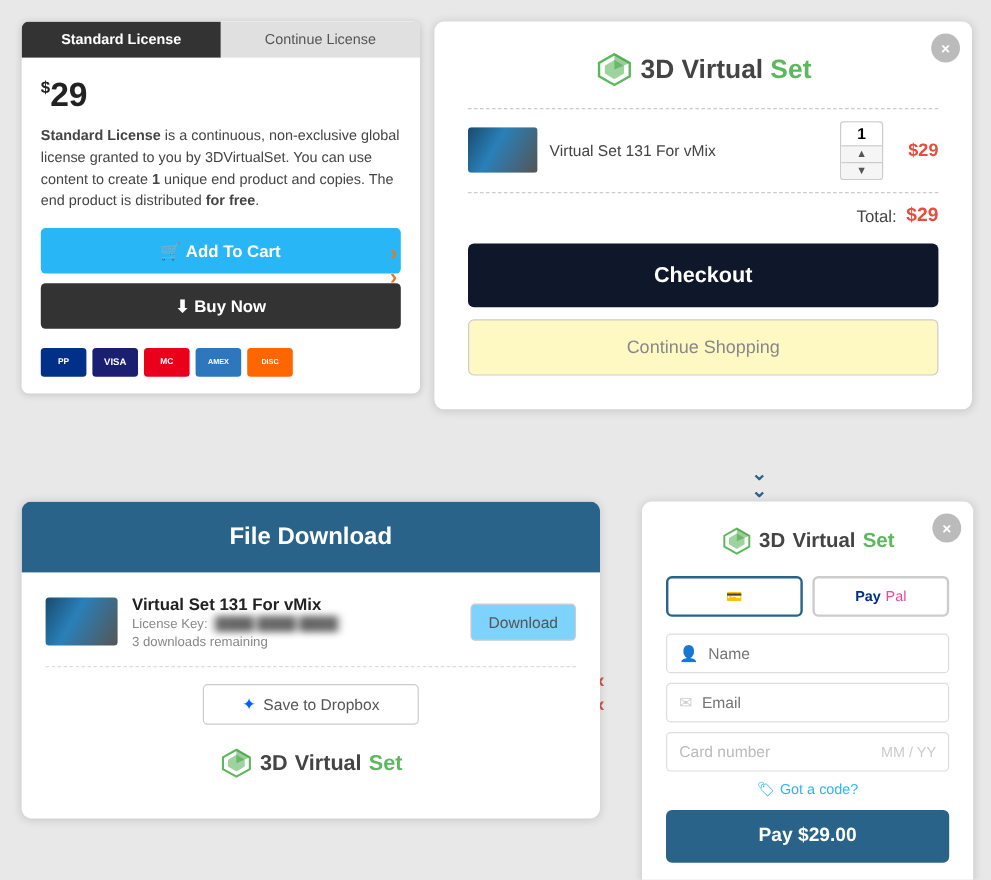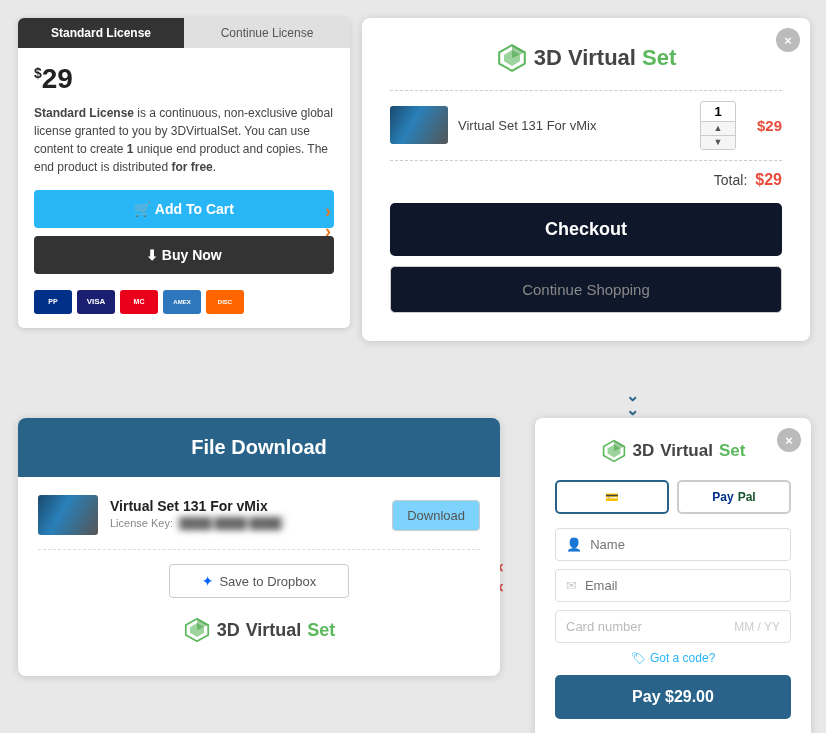--- a/index.html
+++ b/index.html
@@ -240,21 +240,21 @@
       padding: 16px;
       font-size: 18px;
       font-weight: bold;
       cursor: pointer;
       margin-bottom: 10px;
       text-align: center;
     }
     .btn-continue {
       display: block;
       width: 100%;
-      background: #0f172a;
+      background: #fef9c3;
       color: #888;
       border: 1px solid #ccc;
       border-radius: 5px;
       padding: 14px;
       font-size: 15px;
       cursor: pointer;
       text-align: center;
     }
 
     
@@ -554,20 +554,21 @@
   <div class="download-header">File Download</div>
   <div class="download-body">
     <div class="download-item">
       <div class="download-thumb"></div>
       <div class="download-info">
         <div class="download-title">Virtual Set 131 For vMix</div>
         <div class="download-key">
           <span>License Key:</span>
           <span class="license-key-blur">████-████-████</span>
         </div>
+        <div class="download-remaining">3 downloads remaining</div>
       </div>
       <button class="btn-download">Download</button>
     </div>
     <hr class="download-divider">
     <button class="btn-dropbox">
       <span style="color:#0061FF;font-size:14px;">✦</span>
       <span>Save to Dropbox</span>
     </button>
     <div class="download-brand">
       <svg width="28" height="28" viewBox="0 0 40 40">
@@ -595,21 +596,21 @@
       <span style="font-size:17px;font-weight:bold;color:#444;">Virtual</span>
       <span style="font-size:17px;font-weight:bold;color:#5cb85c;">Set</span>
   </div>
 
   <div class="payment-method-row">
     <div class="pay-method-btn active">
       <span style="color:#29638a;">💳</span>
     </div>
     <div class="pay-method-btn">
       <span style="color:#003087;font-weight:bold;font-size:12px;">Pay</span>
-        <span style="color:#14532d;font-weight:bold;font-size:12px;">Pal</span>
+        <span style="color:#ec4899;font-weight:normal;font-size:12px;">Pal</span>
     </div>
   </div>
 
   <div class="pay-field">
     <span style="color:#ccc;">👤</span>
     <input type="text" placeholder="Name" style="">
   </div>
   <div class="pay-field">
     <span style="color:#ccc;">✉</span>
     <input type="text" placeholder="Email" style="">

